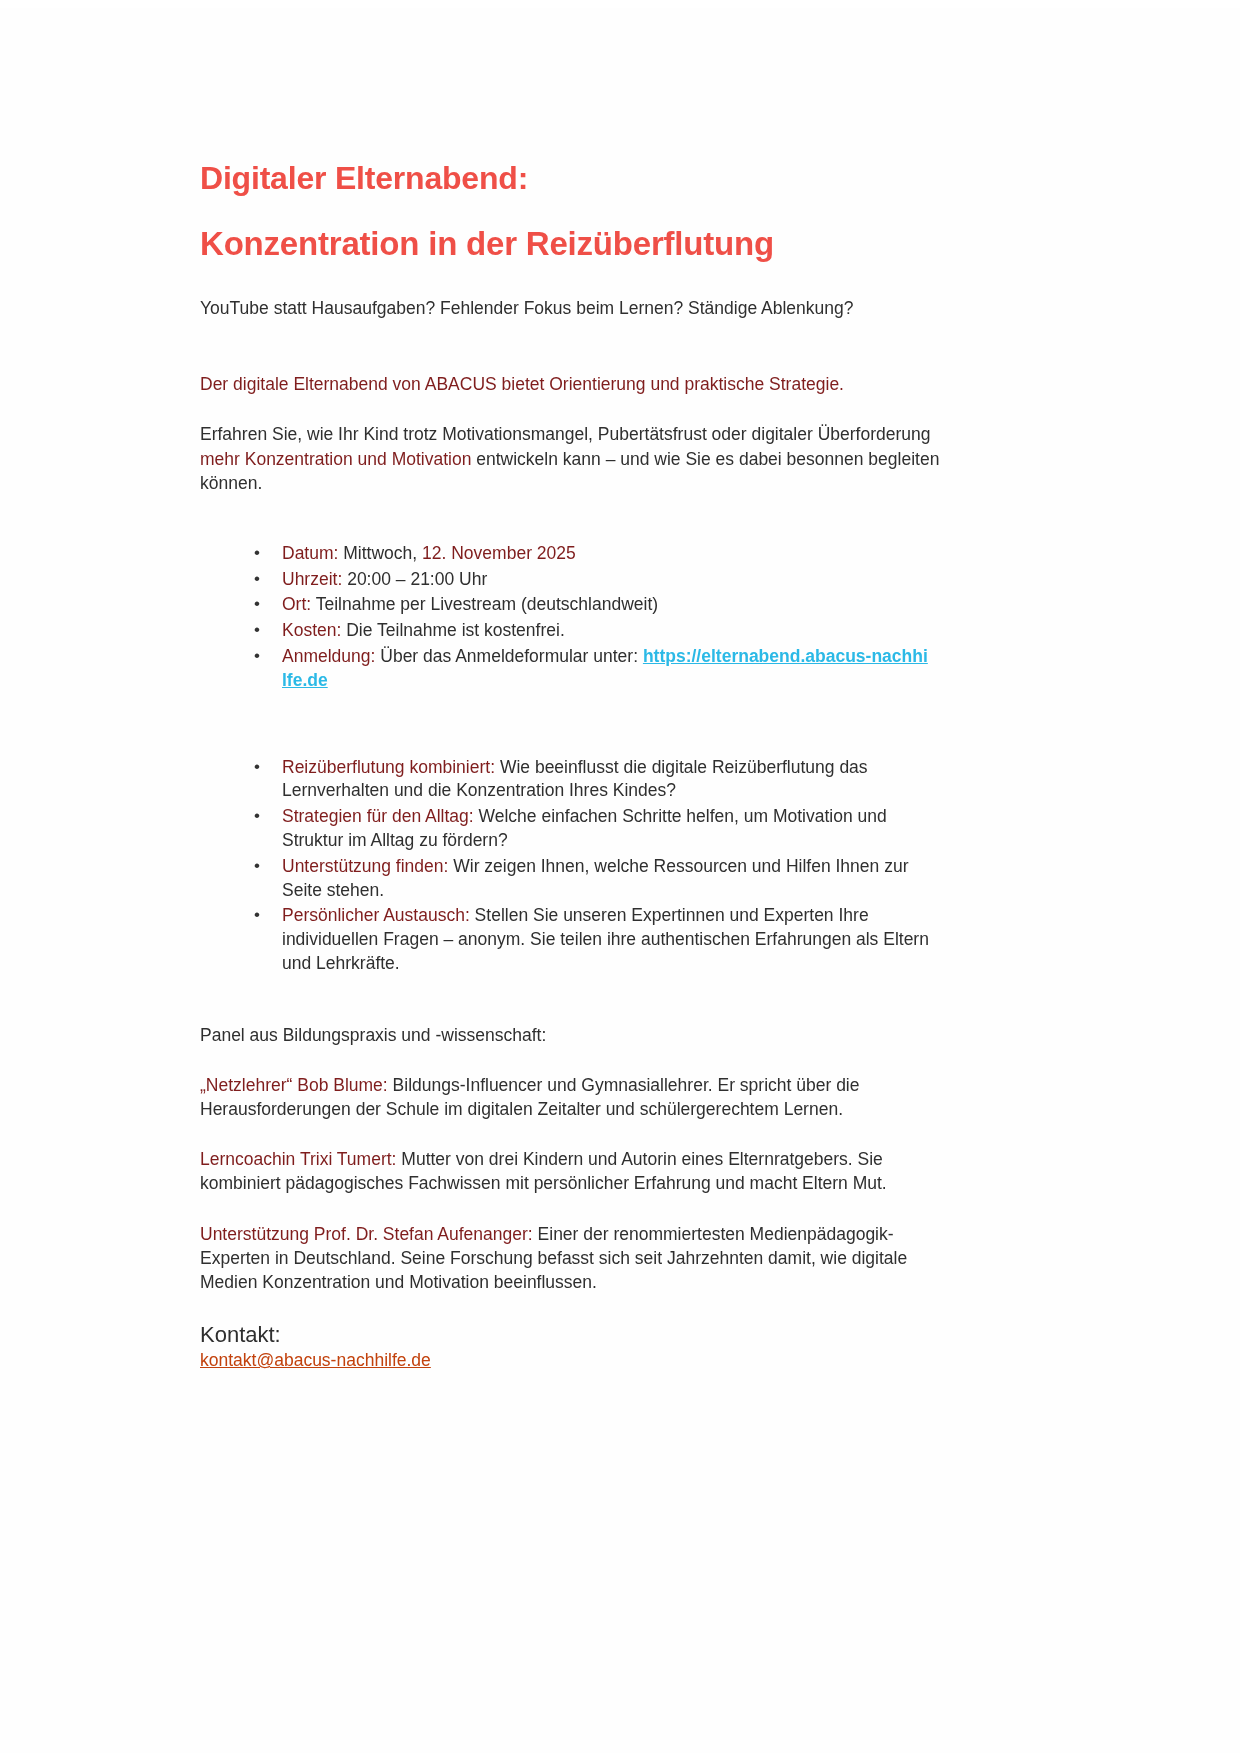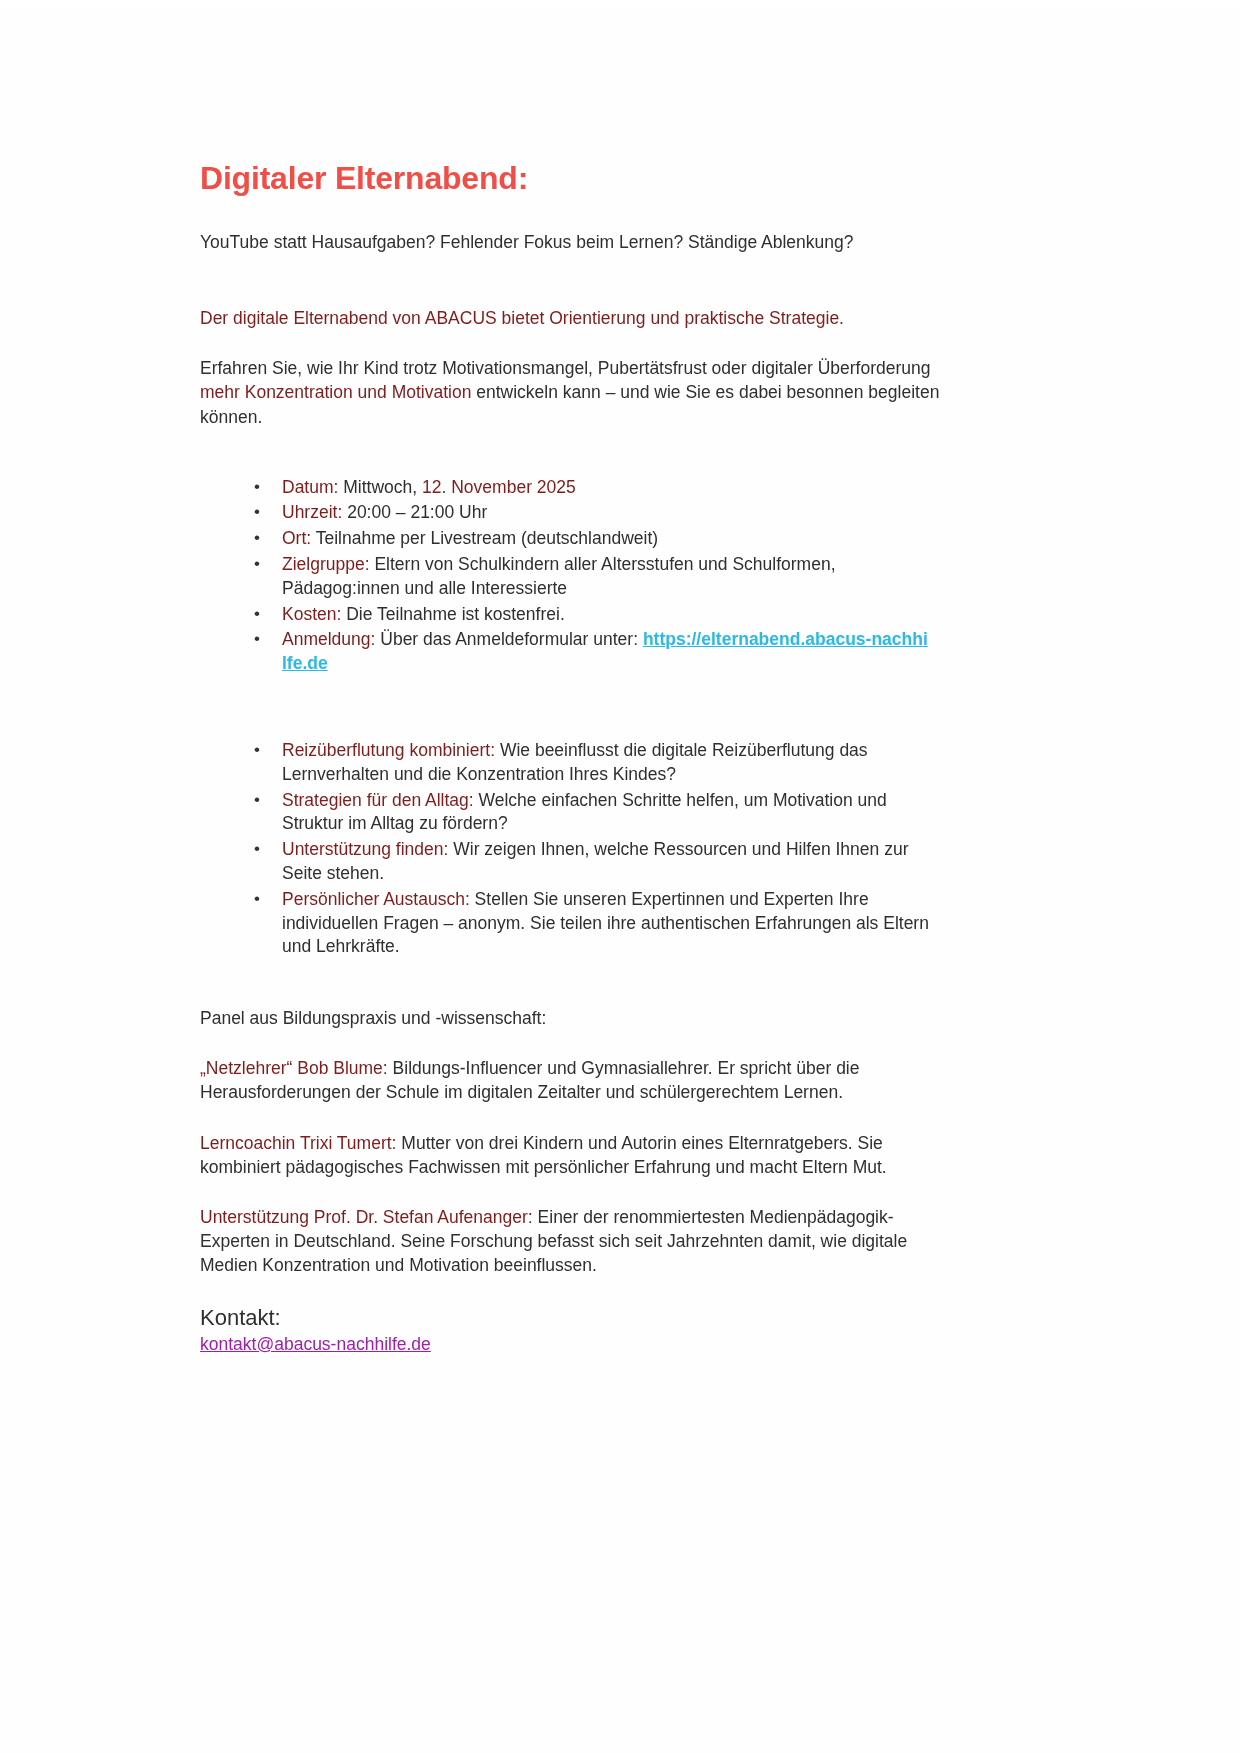--- a/index.html
+++ b/index.html
@@ -75,36 +75,37 @@
     color: #333;
   }
 
   a.link {
     color: #2bb9e6;
     font-weight: bold;
     text-decoration: underline;
     word-break: break-all;
   }
   a.mail {
-    color: #a21caf;
+    color: #c2410c;
     font-weight: normal;
     text-decoration: underline;
     font-size: 17.5px;
   }
 
   .speaker { font-size: 17.5px; line-height: 1.38; margin: 0; color: #2f2f2f; }
   .contact-label { font-size: 22px; line-height: 1.38; margin: 0; color: #2f2f2f; }
 </style>
 </head>
 <body>
 
 <div class="page">
   <div class="content">
 
     <h1 class="title-line">Digitaler Elternabend:</h1>
+    <h1 class="title-line second">Konzentration in der Reizüberflutung</h1>
 
     <div class="gap-lg"></div>
 
     <p class="body">YouTube statt Hausaufgaben? Fehlender Fokus beim Lernen? Ständige Ablenkung?</p>
 
     <div class="gap-md"></div>
 
 
     <div class="gap-md"></div>
 
@@ -113,21 +114,20 @@
     <div class="gap-md"></div>
 
     <p class="body"><span>Erfahren Sie, wie Ihr Kind trotz Motivationsmangel, Pubertätsfrust oder digitaler Überforderung </span><b>mehr Konzentration und Motivation</b><span> entwickeln kann – und wie Sie es dabei besonnen begleiten können.</span></p>
 
     <div class="gap-lg"></div>
 
     <ul class="bullets">
       <li><b>Datum:</b><span> Mittwoch, </span><b>12. November 2025</b></li>
       <li><b>Uhrzeit:</b><span> 20:00 – 21:00 Uhr</span></li>
       <li><b>Ort:</b><span> Teilnahme per Livestream (deutschlandweit)</span></li>
-      <li><b>Zielgruppe:</b><span> Eltern von Schulkindern aller Altersstufen und Schulformen, Pädagog:innen und alle Interessierte</span></li>
       <li><b>Kosten:</b><span> Die Teilnahme ist kostenfrei.</span></li>
       <li><b>Anmeldung:</b><span> Über das Anmeldeformular unter: </span><a class="link" href="#">https://elternabend.abacus-nachhilfe.de</a></li>
     </ul>
 
     <div class="gap-lg"></div>
 
     <ul class="bullets">
       <li><b>Reizüberflutung kombiniert:</b><span> Wie beeinflusst die digitale Reizüberflutung das Lernverhalten und die Konzentration Ihres Kindes?</span></li>
       <li><b>Strategien für den Alltag:</b><span> Welche einfachen Schritte helfen, um Motivation und Struktur im Alltag zu fördern?</span></li>
       <li><b>Unterstützung finden:</b><span> Wir zeigen Ihnen, welche Ressourcen und Hilfen Ihnen zur Seite stehen.</span></li>

